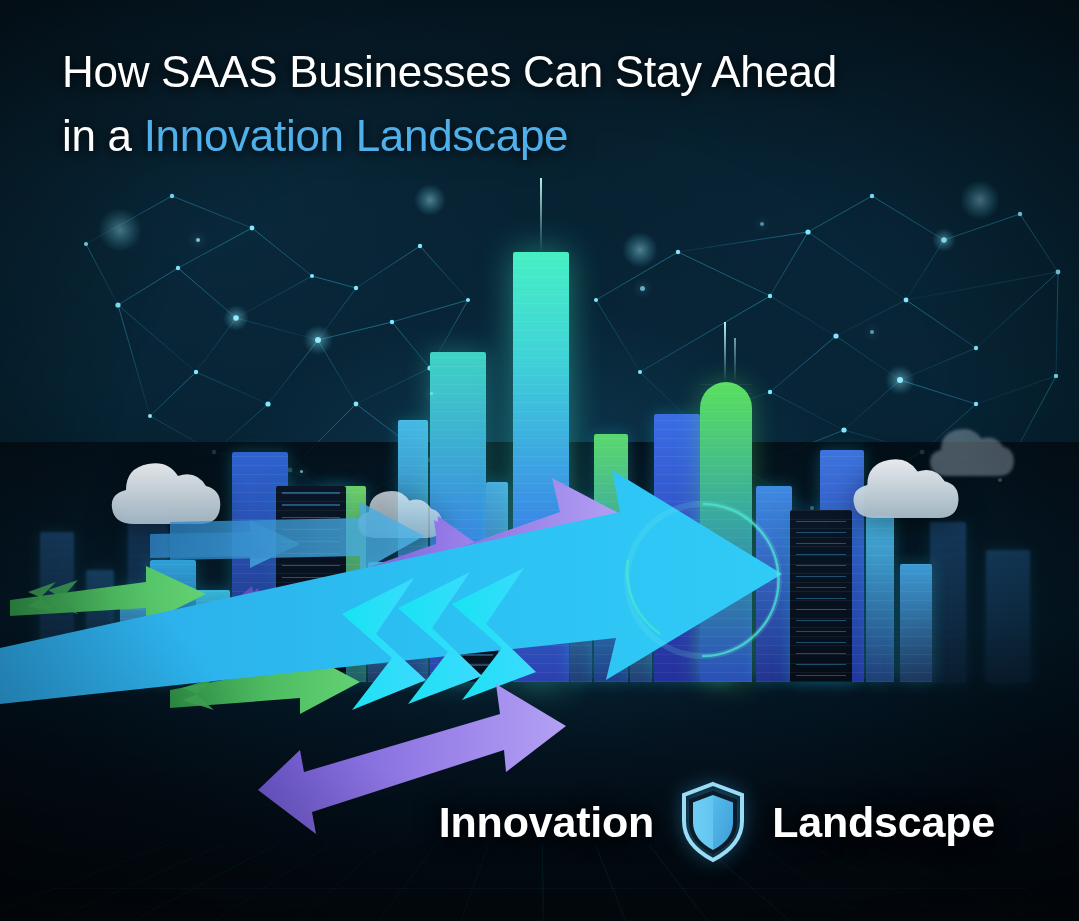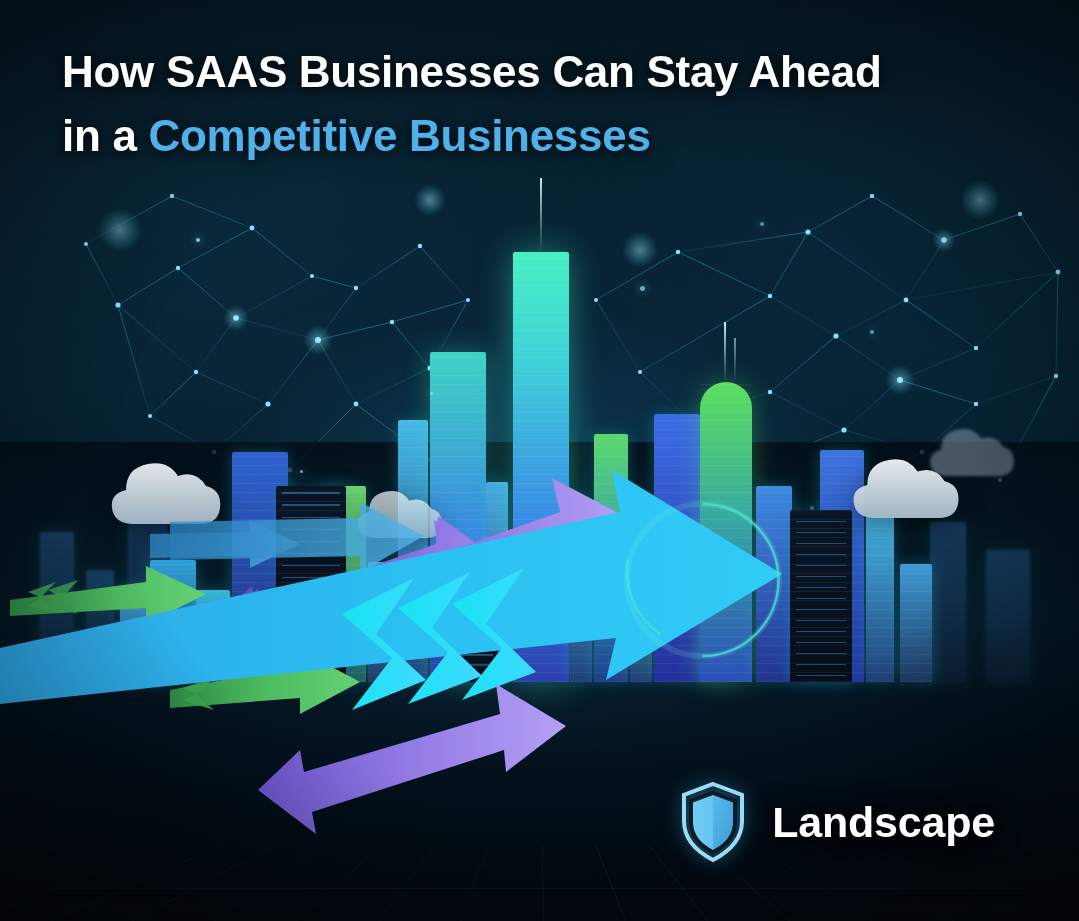--- a/index.html
+++ b/index.html
@@ -65,21 +65,21 @@
   .cloud{position:absolute;filter:drop-shadow(0 6px 14px rgba(0,0,0,.45));}
 
   
   .arrows{position:absolute;inset:0;}
   .arrows svg{position:absolute;left:0;top:0;width:1079px;height:921px;}
 
   
   .title{
     position:absolute;left:62px;top:26px;width:960px;
     font-size:44px;line-height:1.46;
-    font-weight:bold;
+    font-weight:normal;
     letter-spacing:-.3px;
     color:#ffffff;
     text-shadow:0 2px 10px rgba(0,0,0,.75), 0 0 28px rgba(0,0,0,.55);
     margin-top:14px;
   }
   .title .accent{color:#4FB0EA;}
 
   .footer{
     position:absolute;left:0;right:0;bottom:58px;
     display:flex;align-items:center;justify-content:flex-end;
@@ -395,24 +395,25 @@
   <div class="spark" style="left:640px;top:286px;width:5px;height:5px;opacity:.7;box-shadow:0 0 10px #8fe8ff"></div>
   <div class="spark" style="left:870px;top:330px;width:4px;height:4px;opacity:.6;box-shadow:0 0 8px #8fe8ff"></div>
   <div class="spark" style="left:430px;top:392px;width:3px;height:3px;opacity:.7;box-shadow:0 0 7px #8fe8ff"></div>
   <div class="spark" style="left:760px;top:222px;width:4px;height:4px;opacity:.55;box-shadow:0 0 8px #8fe8ff"></div>
   <div class="spark" style="left:300px;top:470px;width:3px;height:3px;opacity:.7;box-shadow:0 0 7px #8fe8ff"></div>
 
   <div class="vignette"></div>
 
   <h1 class="title">
     <span>How SAAS Businesses Can Stay Ahead</span><br>
-    <span>in a </span><span class="accent">Competitive Businesses</span>
+    <span>in a </span><span class="accent">Innovation Landscape</span>
   </h1>
 
   <div class="footer">
+    <span class="foot-word">Innovation</span>
 
     <svg class="shield-wrap" viewBox="0 0 66 82">
       <defs>
         <linearGradient id="shL" x1="0" y1="0" x2="1" y2="0">
           <stop offset="0%" stop-color="#6FCDF3"></stop>
           <stop offset="100%" stop-color="#63C6F0"></stop>
         </linearGradient>
         <linearGradient id="shR" x1="0" y1="0" x2="1" y2="1">
           <stop offset="0%" stop-color="#57BCEC"></stop>
           <stop offset="100%" stop-color="#3D9CD6"></stop>

